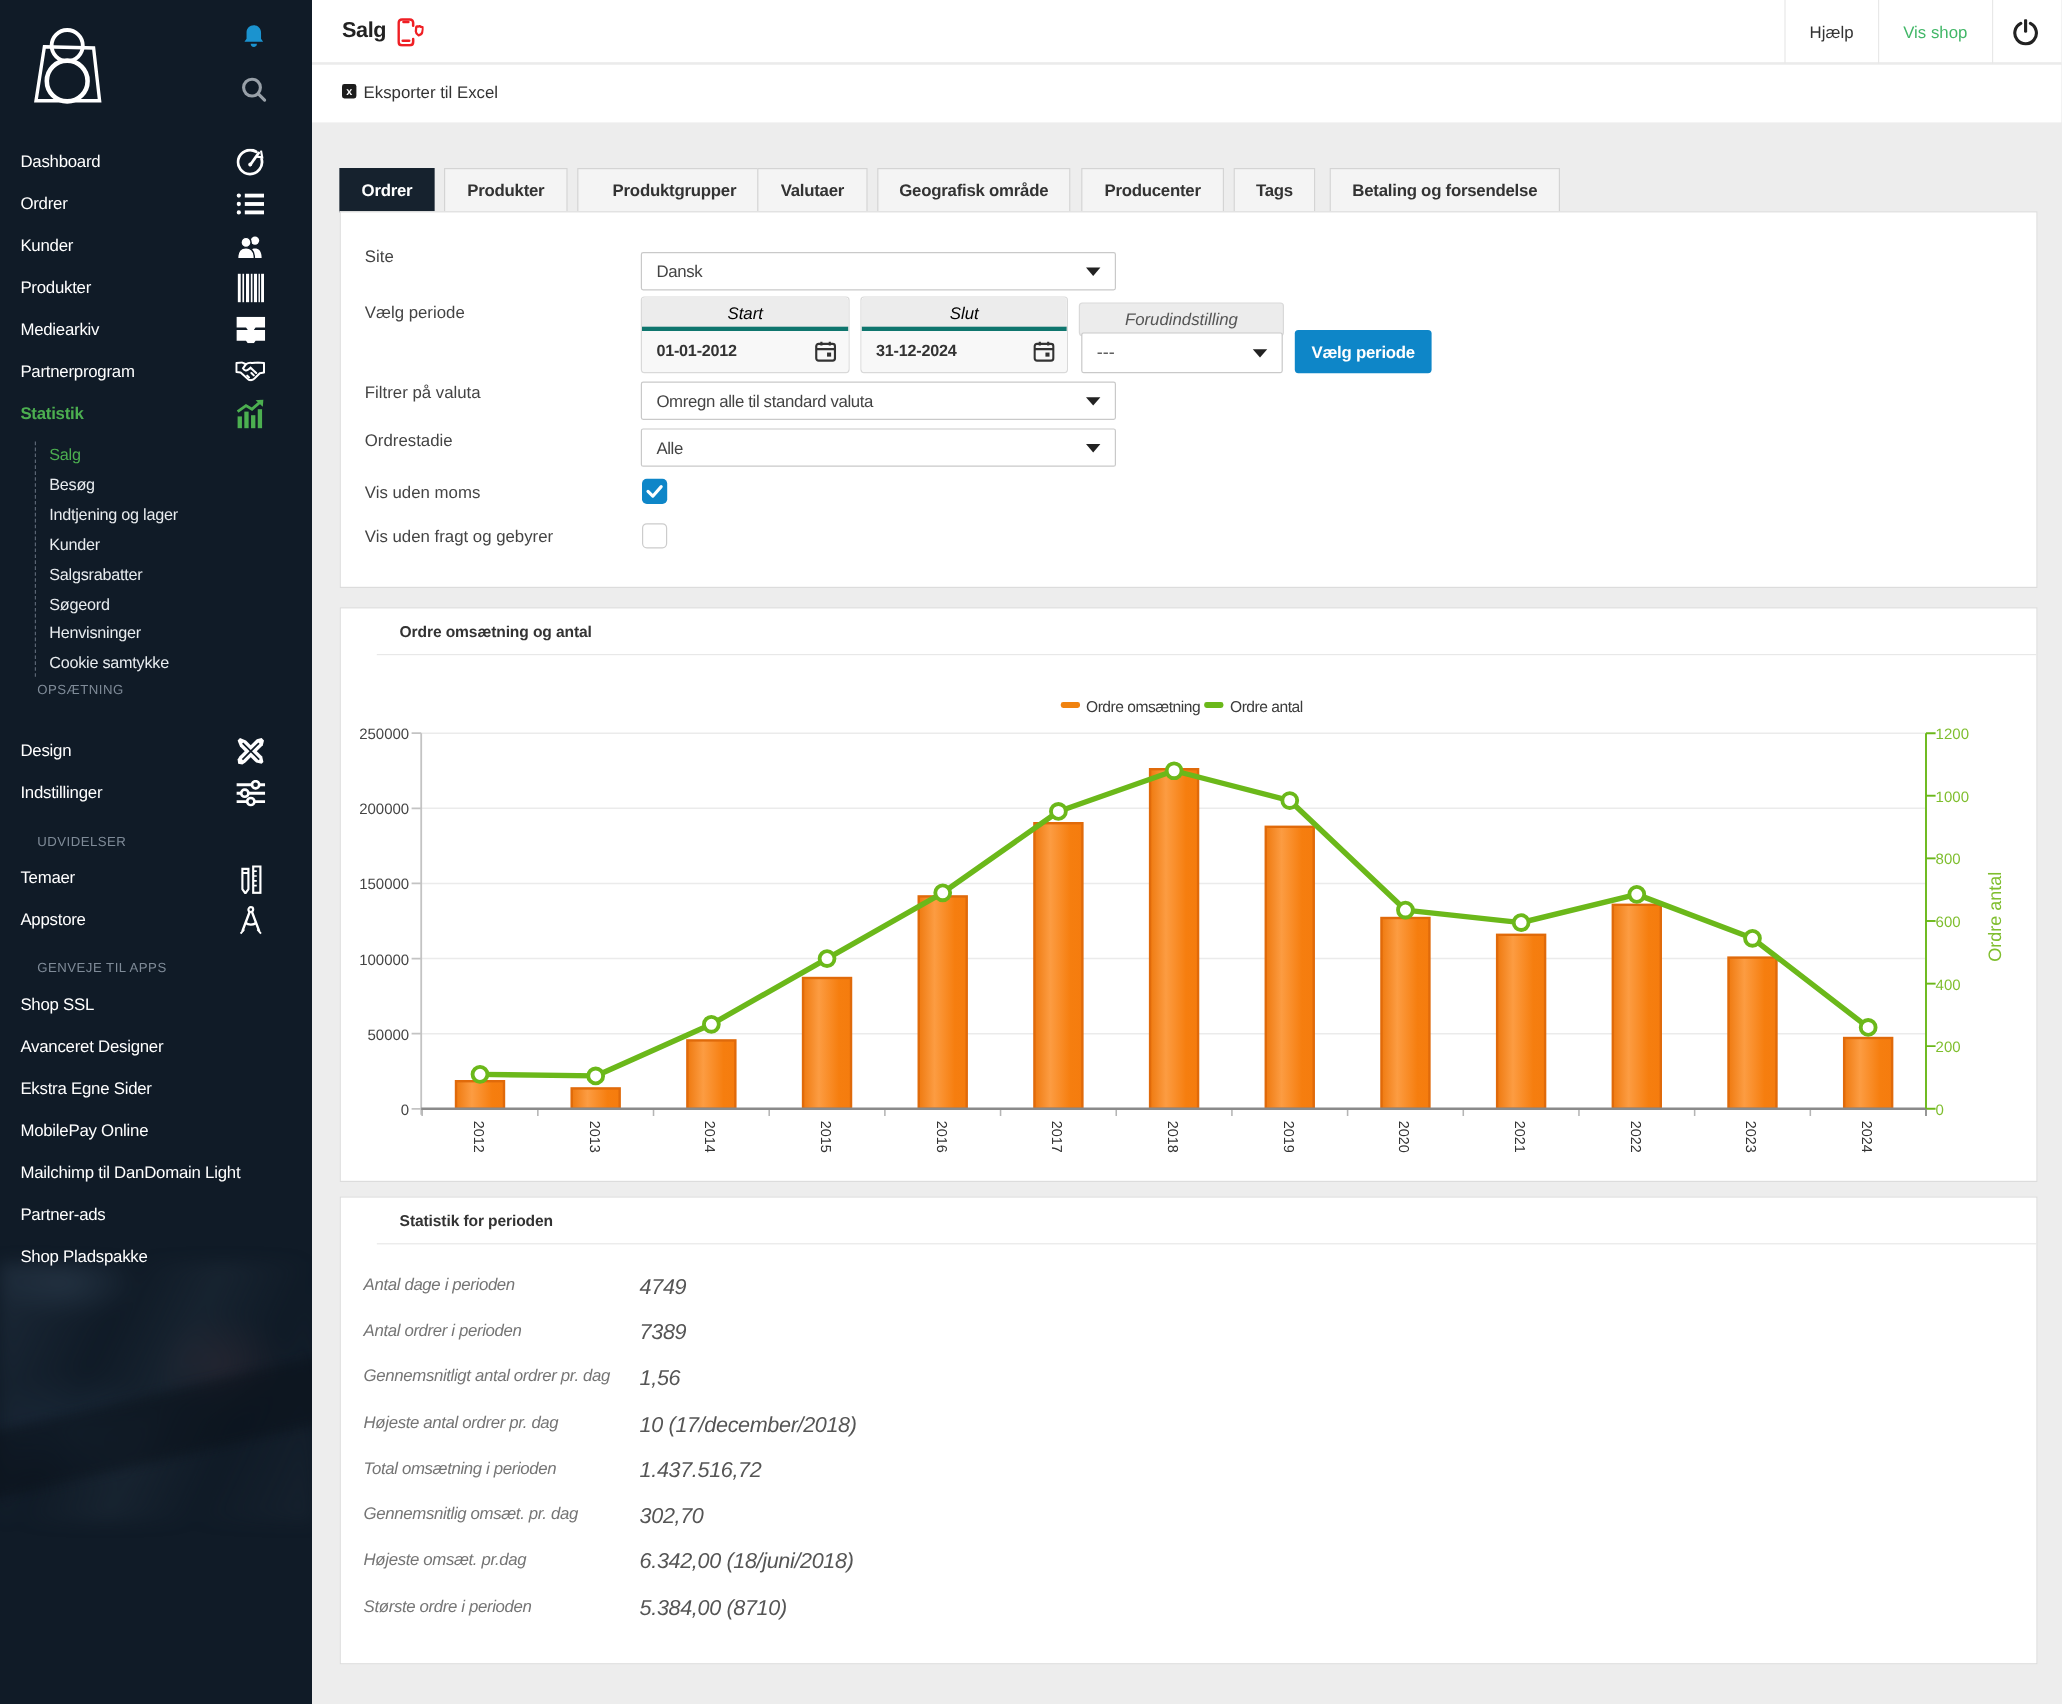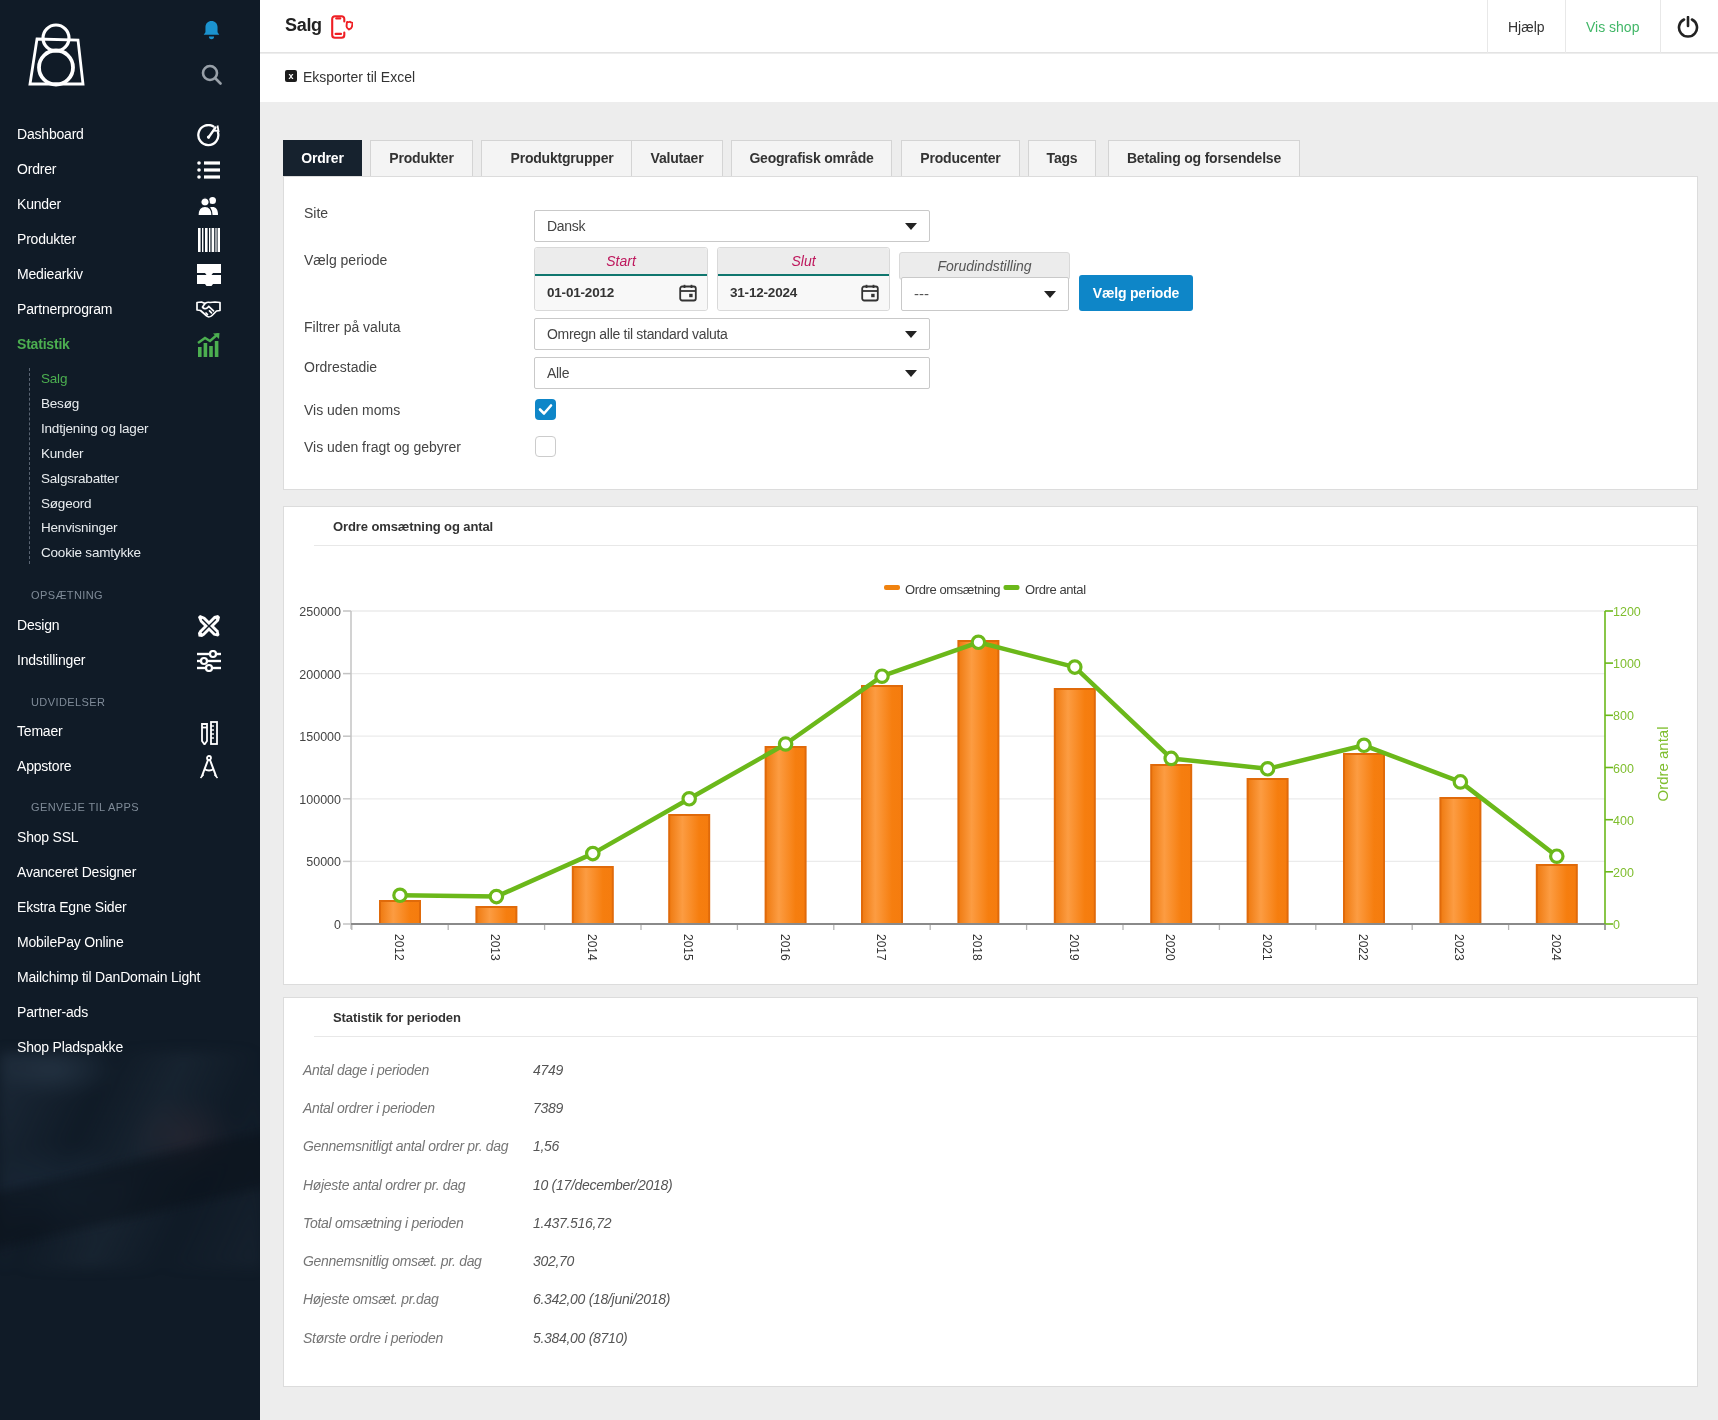--- a/index.html
+++ b/index.html
@@ -27,29 +27,29 @@
 .tab { position:absolute; top:140px; height:37px; background:#f4f4f4; border:1px solid #d4d4d4; color:#333; font-size:14px; font-weight:bold; text-align:center; line-height:35px; letter-spacing:-0.2px; }
 .tab.active { background:#16222e; border-color:#16222e; color:#fff; }
 
 .panel { position:absolute; left:283px; width:1415px; background:#fff; border:1px solid #dcdcdc;padding-left:30px; }
 .phead { font-size:13px; font-weight:bold; color:#333; padding:12px 19px 11px; border-bottom:1px solid #e8e8e8; letter-spacing:-0.1px; }
 
 .flabel { position:absolute; left:304px; font-size:14px; color:#444; white-space:nowrap; }
 .dd { position:absolute; left:534px; width:396px; height:32px; background:#fff; border:1px solid #c9c9c9; border-radius:2px; font-size:14px; letter-spacing:-0.3px; color:#444; line-height:30px; padding-left:12px; }
 .dd .caret, .caret { position:absolute; right:12px; top:50%; margin-top:-3px; width:0; height:0; border-left:6px solid transparent; border-right:6px solid transparent; border-top:7px solid #222; }
 .dgroup { position:absolute; top:247px; border:1px solid #d9d9d9; border-radius:3px; background:#fff; }
-.dghead { height:28px; background:#ececec; border-bottom:2px solid #0f766e; font-style:italic; font-size:14px; color:#be185d; text-align:center; line-height:27px; border-radius:3px 3px 0 0; }
+.dghead { height:28px; background:#ececec; border-bottom:4px solid #0f766e; font-style:italic; font-size:14px; color:#000000; text-align:center; line-height:27px; border-radius:3px 3px 0 0; }
 .dgbody { height:34px; background:#f8f8f8; border-radius:0 0 3px 3px; font-size:13.5px; letter-spacing:-0.2px; font-weight:bold; color:#333; line-height:34px; padding-left:12px; position:relative; }
 .btn { position:absolute; left:1079px; top:275px; width:114px; height:36px; background:#0e86c8; color:#fff; font-size:14px; letter-spacing:-0.2px; font-weight:bold; border-radius:3px; text-align:center; line-height:36px; }
 .cb { position:absolute; left:535px; width:21px; height:21px; border-radius:4px; }
 .cb.checked { background:#0e86c8; }
 .cb.un { background:#fff; border:1px solid #ccc; }
 
 .srow-l { position:absolute; left:303px; font-size:14px; letter-spacing:-0.3px; font-style:italic; color:#757575; white-space:nowrap; }
-.srow-v { position:absolute; left:533px; font-size:14px; letter-spacing:-0.3px; font-style:italic; color:#555; white-space:nowrap; }
+.srow-v { position:absolute; left:533px; font-size:18px; letter-spacing:-0.3px; font-style:italic; color:#555; white-space:nowrap; }
 </style>
 </head>
 <body>
 <div id="sidebar">
  <div class="bgimg"></div>
  <div class="bgband"></div>
  <svg class="icon" style="left:26px;top:22px" width="62" height="66" viewBox="0 0 62 66">
    <circle cx="30" cy="16" r="13" fill="none" stroke="#fff" stroke-width="3.2"></circle>
    <circle cx="30" cy="45.5" r="17" fill="none" stroke="#fff" stroke-width="3.8"></circle>
    <path d="M11 17 L52 18 L57 62 L4 62 Z" fill="none" stroke="#fff" stroke-width="2.8"></path>
@@ -156,21 +156,21 @@
  <div class="navitem green" style="top:336px;font-weight:bold">Statistik</div>
  <div style="position:absolute;left:29px;top:368px;height:196px;border-left:1px dashed #5a6573"></div>
  <div class="subitem green" style="top:371px">Salg</div>
  <div class="subitem" style="top:396px">Besøg</div>
  <div class="subitem" style="top:421px">Indtjening og lager</div>
  <div class="subitem" style="top:446px">Kunder</div>
  <div class="subitem" style="top:471px">Salgsrabatter</div>
  <div class="subitem" style="top:496px">Søgeord</div>
  <div class="subitem" style="top:520px">Henvisninger</div>
  <div class="subitem" style="top:545px">Cookie samtykke</div>
- <div class="navhead" style="top:589px">OPSÆTNING</div>
+ <div class="navhead" style="top:569px">OPSÆTNING</div>
  <div class="navitem" style="top:617px">Design</div>
  <div class="navitem" style="top:652px">Indstillinger</div>
  <div class="navhead" style="top:696px">UDVIDELSER</div>
  <div class="navitem" style="top:723px">Temaer</div>
  <div class="navitem" style="top:758px">Appstore</div>
  <div class="navhead" style="top:801px">GENVEJE TIL APPS</div>
  <div class="navitem" style="top:829px">Shop SSL</div>
  <div class="navitem" style="top:864px">Avanceret Designer</div>
  <div class="navitem" style="top:899px">Ekstra Egne Sider</div>
  <div class="navitem" style="top:934px">MobilePay Online</div>

